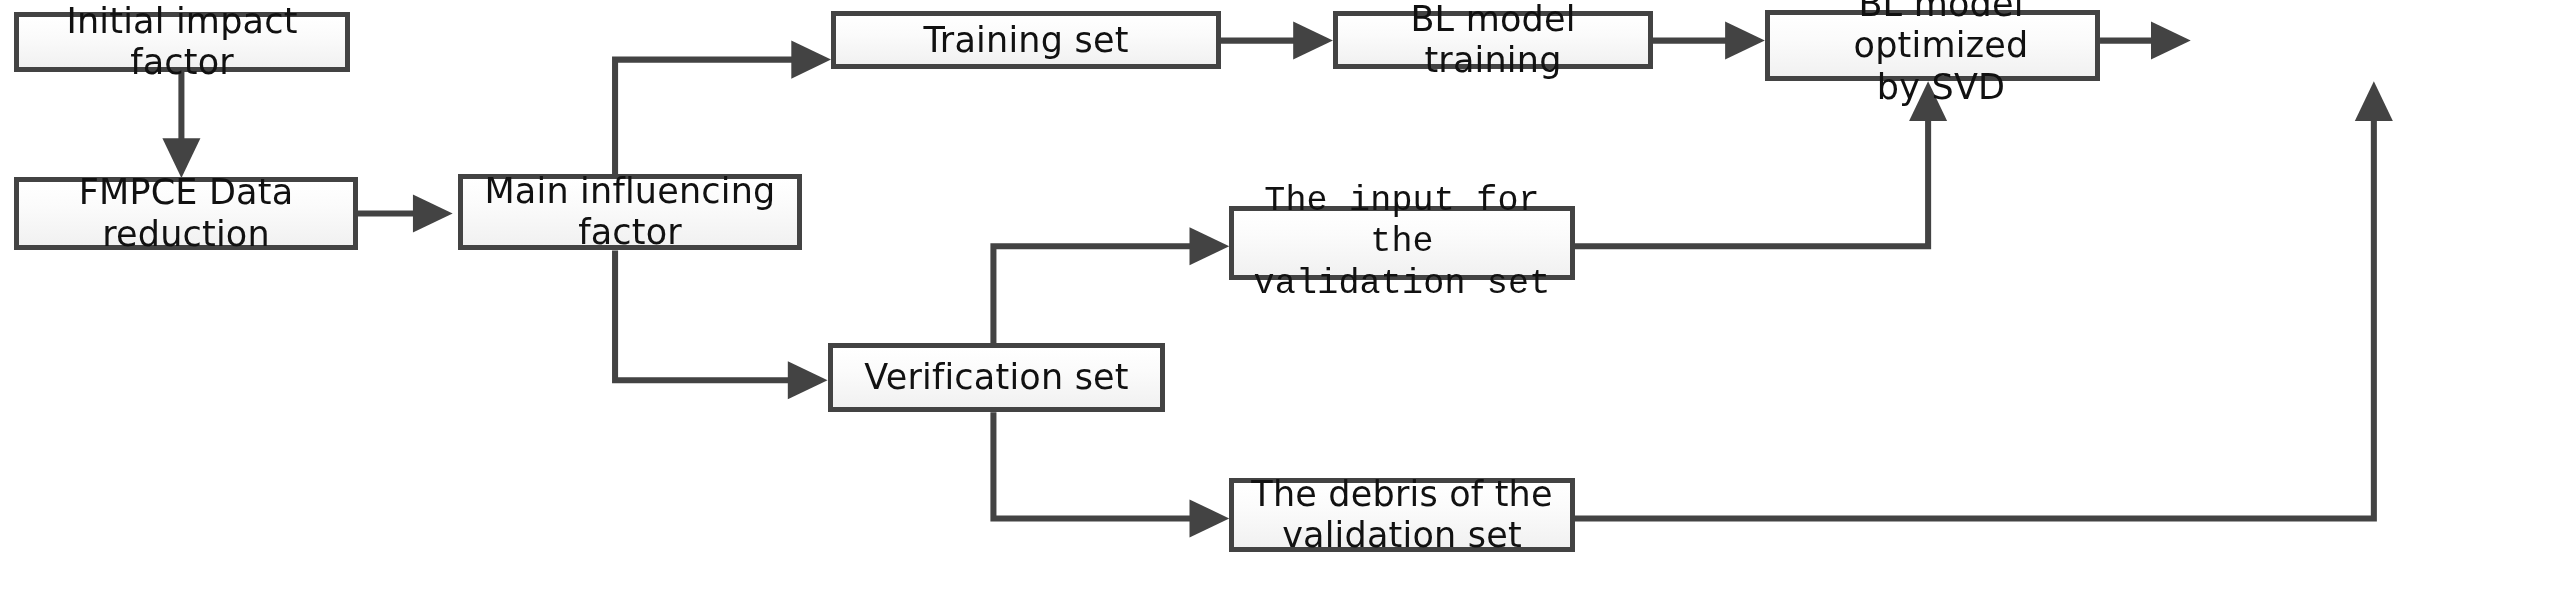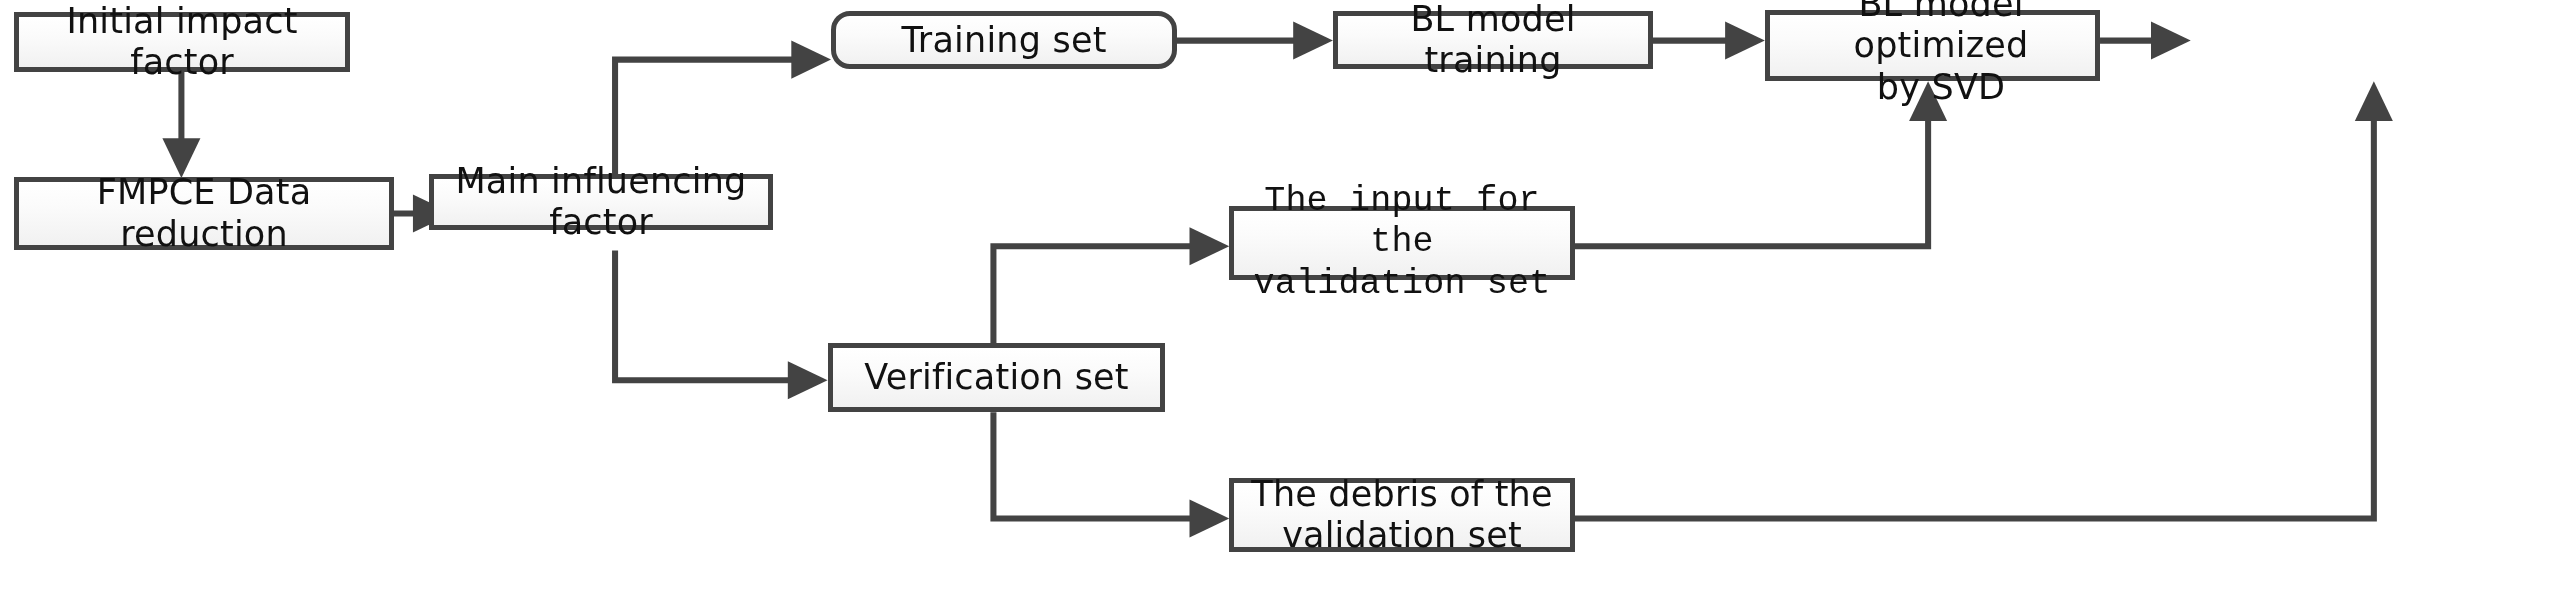--- a/index.html
+++ b/index.html
@@ -119,31 +119,31 @@
     <g>
       <path d="M 1823,600 L 2748,600 L 2748,118"></path>
       <polygon class="arrow" points="2748,94 2726,140 2770,140"></polygon>
     </g>
   </svg>
 
   <div class="node" style="left:14px; top:12px; width:336px; height:60px;justify-content:center;">
     <span class="lbl">Initial impact factor</span>
   </div>
 
-  <div class="node" style="left:14px; top:177px; width:380px; height:73px;">
+  <div class="node" style="left:14px; top:177px; width:344px; height:73px;">
     <span class="lbl">FMPCE Data
 reduction</span>
   </div>
 
-  <div class="node" style="left:429px; top:174px; width:344px; height:56px;">
+  <div class="node" style="left:458px; top:174px; width:344px; height:76px;">
     <span class="lbl">Main influencing
 factor</span>
   </div>
 
-  <div class="node" style="left:831px; top:11.2px; width:346px; height:58px;border-radius:19px;">
+  <div class="node" style="left:831px; top:11.2px; width:390px; height:58px;">
     <span class="lbl">Training set</span>
   </div>
 
   <div class="node" style="left:1333px; top:11.2px; width:320px; height:58px;">
     <span class="lbl">BL model training</span>
   </div>
 
   <div class="node" style="left:1765px; top:10.4px; width:335px; height:71px;padding-left:24px;">
     <span class="lbl">BL model optimized
 by SVD</span>

